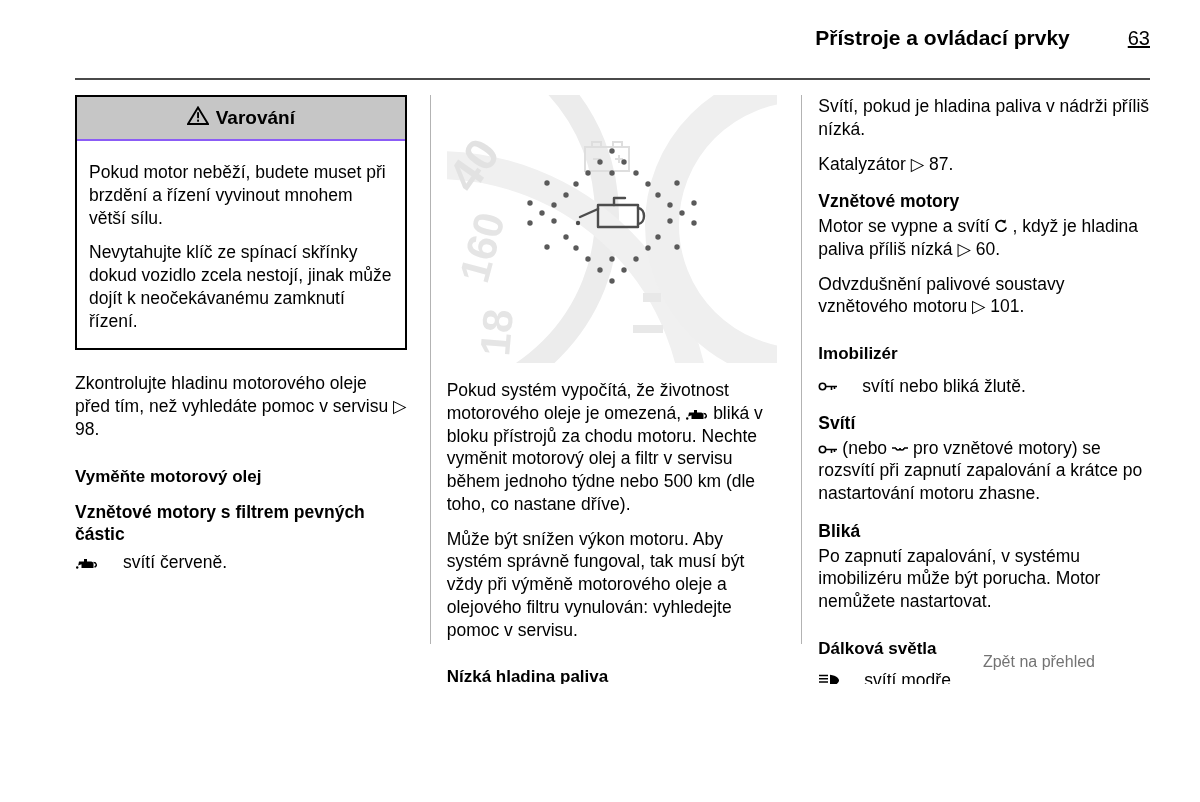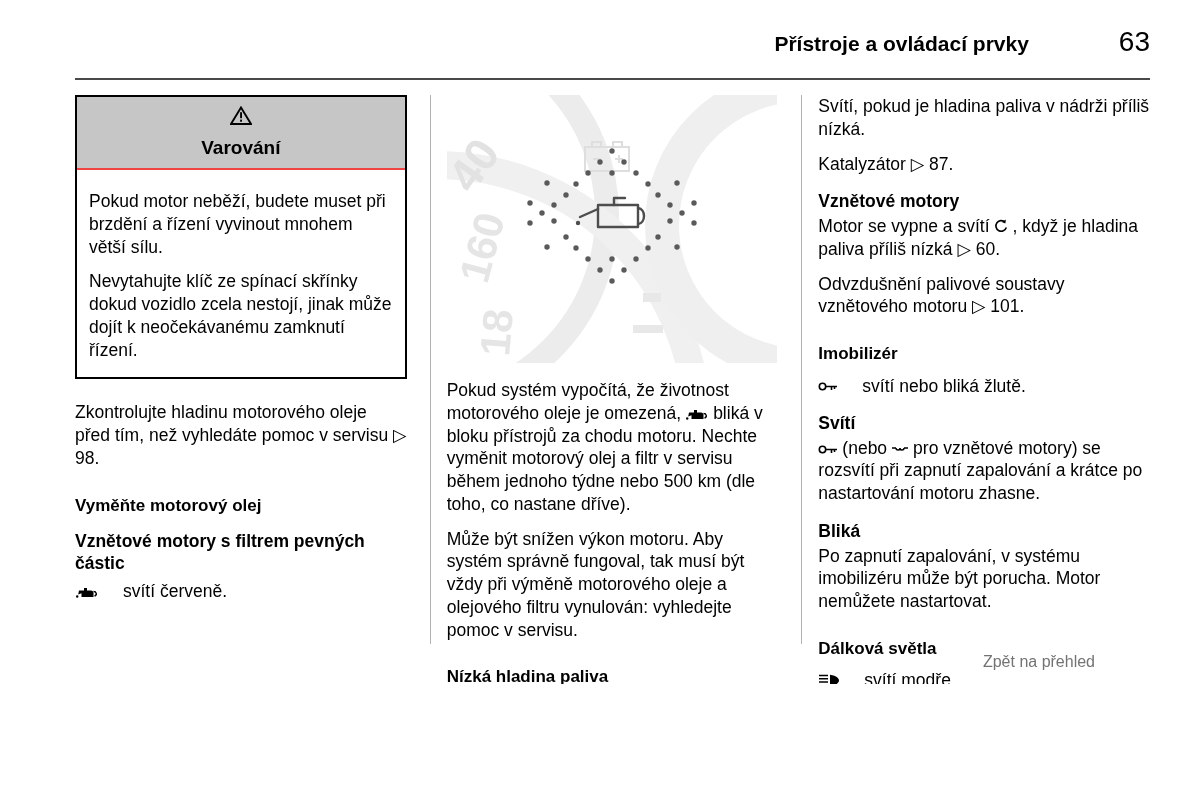--- a/index.html
+++ b/index.html
@@ -6,34 +6,34 @@
   html,body { margin:0; padding:0; background:#fff; }
   .page {
     position:relative; width:1200px; height:684px; background:#fff;
     font-family:"Liberation Sans","DejaVu Sans",sans-serif; color:#000; overflow:hidden;
   }
   .header {
     position:absolute; top:26px; left:75px; right:50px;
     display:flex; justify-content:flex-end; align-items:baseline;
   }
   .header-title { font-weight:bold; font-size:21px; }
-  .header-page { font-size:28px; margin-left:90px; }
+  .header-page { font-size:20px; margin-left:58px;text-decoration:underline; }
   .header-rule { position:absolute; top:78px; left:75px; right:50px; height:2px; background:#4a4a4a; }
 
   .content { position:absolute; top:95px; left:75px; right:50px; bottom:40px; display:flex; }
   .col { flex:1 1 0; min-width:0; }
   .col + .col { border-left:1px solid #b3b3b3; padding-left:16px; margin-left:23px; }
 
   p { margin:0 0 12px; font-size:17.5px; line-height:1.3; }
 
   .warning-box { border:2px solid #000; margin-bottom:22px; }
   .warning-head {
-    background:#c6c6c6; border-bottom:2px solid #ef4444;
+    background:#c6c6c6; border-bottom:2px solid #8b5cf6;
     display:flex; align-items:center; justify-content:center; gap:7px;
-    padding:9px 6px; font-weight:bold; font-size:19px;flex-direction:column;
+    padding:9px 6px; font-weight:bold; font-size:19px;
   }
   .warning-body { padding:20px 12px 4px; }
 
   h2 { font-size:17px; margin:26px 0 12px; line-height:1.15; font-weight:bold; }
   h3 { font-size:17.5px; margin:16px 0 6px; line-height:1.25; font-weight:bold; }
   h3.tight { margin-bottom:2px; }
 
   .status-line { display:flex; align-items:center; gap:24px; font-size:17.5px; margin:0 0 12px; }
   .inline-icon { display:inline-block; vertical-align:-1px; margin:0 4px; }
   .inline-icon svg, .status-line svg { display:block; }

